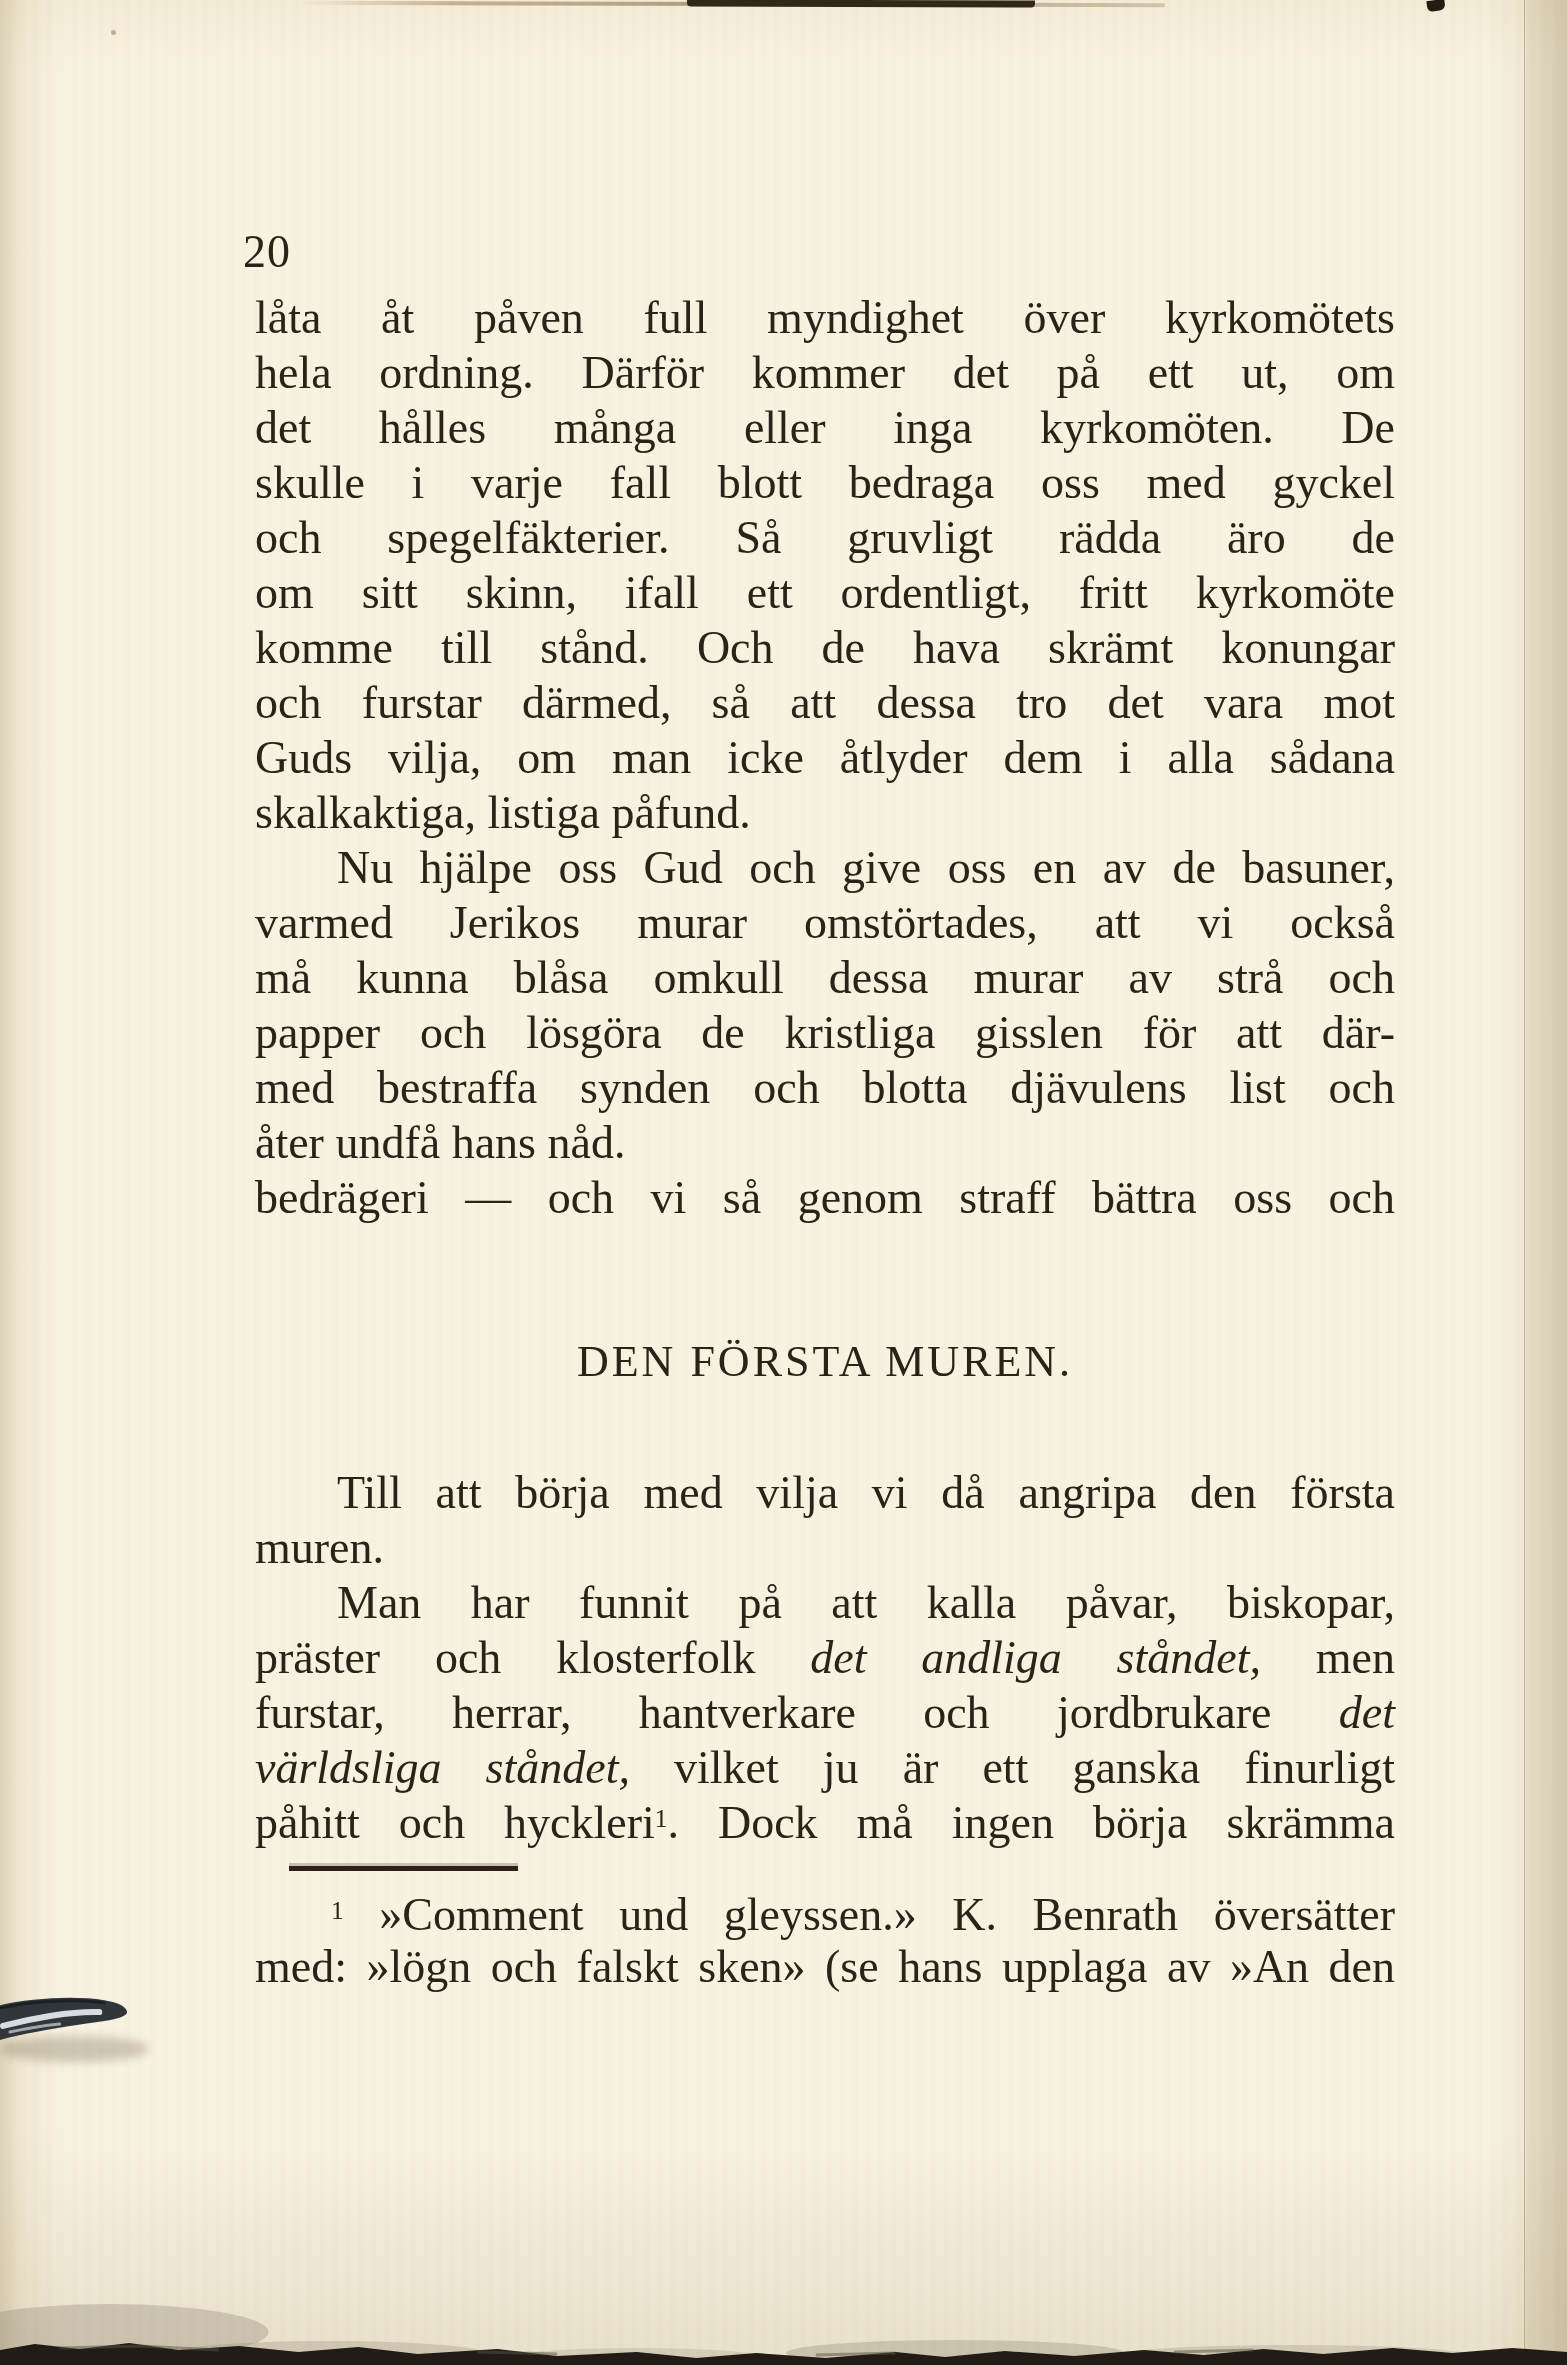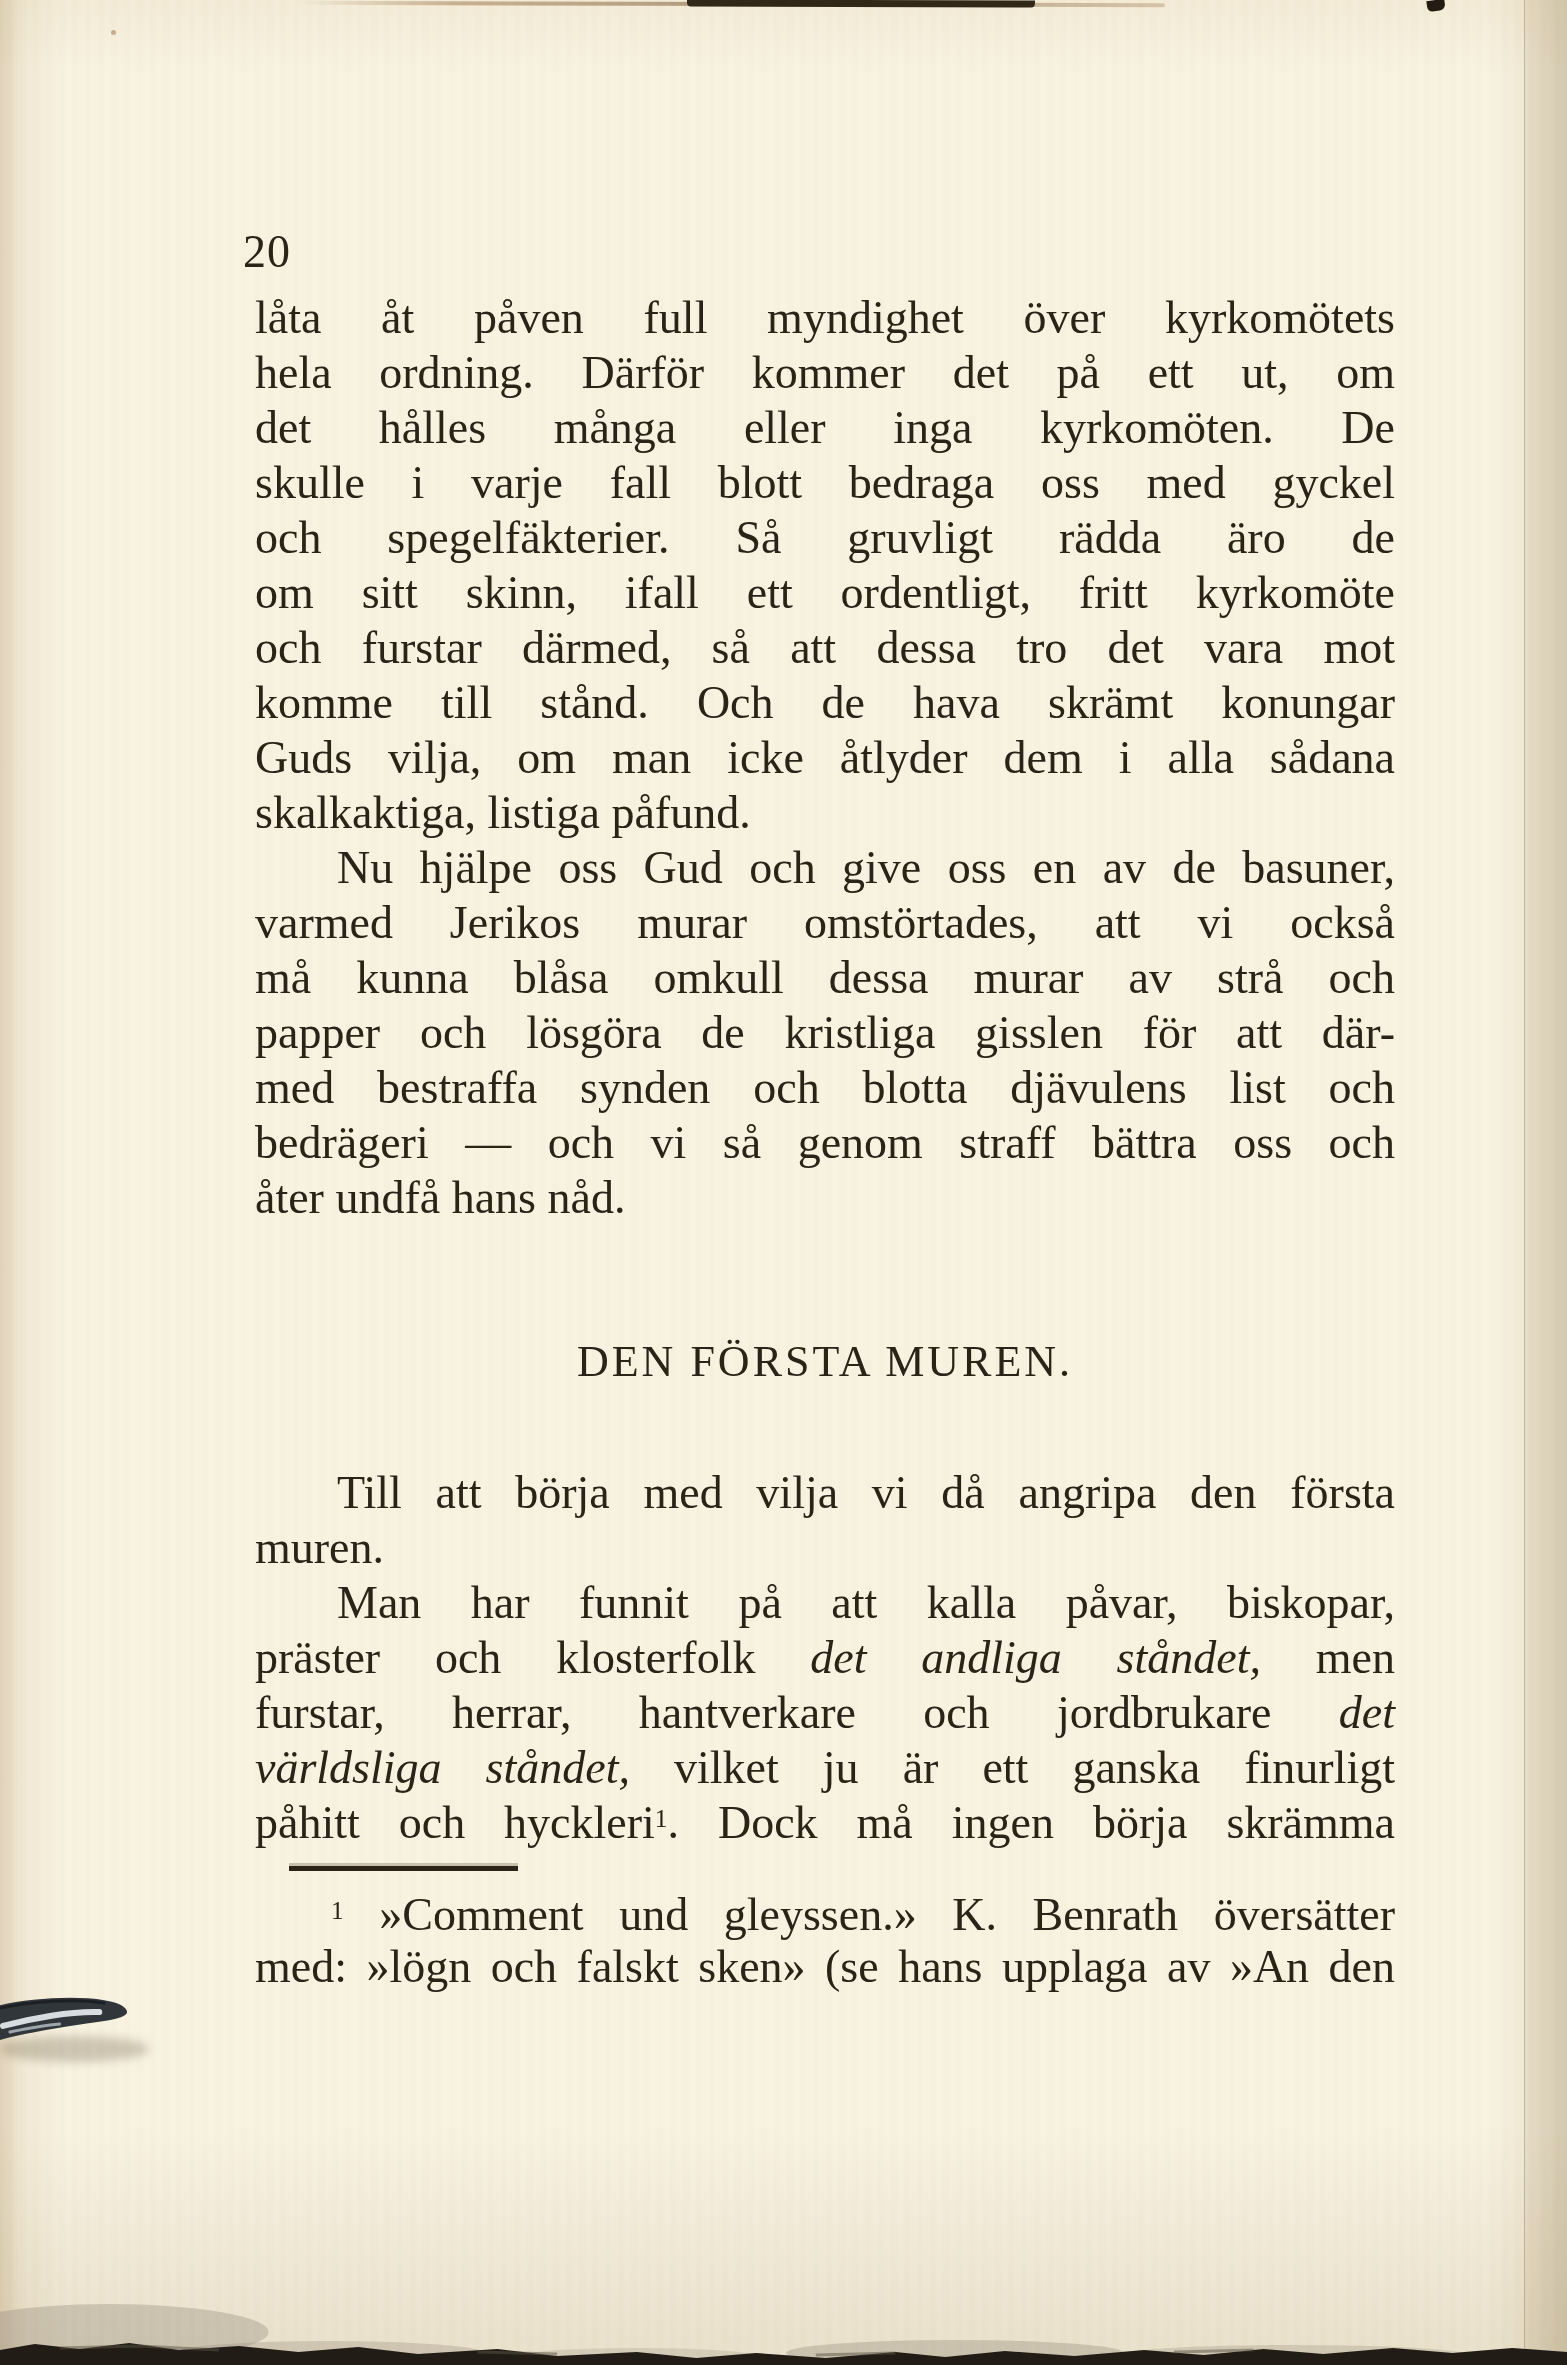--- a/index.html
+++ b/index.html
@@ -71,31 +71,31 @@
 
   <div class="text-col">
     <div class="page-number">20</div>
     <div class="para" id="para1">
         <div class="line just"><span>låta åt påven full myndighet över kyrkomötets</span></div>
         <div class="line just"><span>hela ordning. Därför kommer det på ett ut, om</span></div>
         <div class="line just"><span>det hålles många eller inga kyrkomöten. De</span></div>
         <div class="line just"><span>skulle i varje fall blott bedraga oss med gyckel</span></div>
         <div class="line just"><span>och spegelfäkterier. Så gruvligt rädda äro de</span></div>
         <div class="line just"><span>om sitt skinn, ifall ett ordentligt, fritt kyrkomöte</span></div>
+        <div class="line just"><span>komme till stånd. Och de hava skrämt konungar</span></div>
         <div class="line just"><span>och furstar därmed, så att dessa tro det vara mot</span></div>
-        <div class="line just"><span>komme till stånd. Och de hava skrämt konungar</span></div>
         <div class="line just"><span>Guds vilja, om man icke åtlyder dem i alla sådana</span></div>
         <div class="line"><span>skalkaktiga, listiga påfund.</span></div>
         <div class="line just ind"><span>Nu hjälpe oss Gud och give oss en av de basuner,</span></div>
         <div class="line just"><span>varmed Jerikos murar omstörtades, att vi också</span></div>
         <div class="line just"><span>må kunna blåsa omkull dessa murar av strå och</span></div>
         <div class="line just"><span>papper och lösgöra de kristliga gisslen för att där-</span></div>
         <div class="line just"><span>med bestraffa synden och blotta djävulens list och</span></div>
+        <div class="line"><span>åter undfå hans nåd.</span></div>
         <div class="line just"><span>bedrägeri — och vi så genom straff bättra oss och</span></div>
-        <div class="line"><span>åter undfå hans nåd.</span></div>
       </div>
     <h2 class="heading">DEN FÖRSTA MUREN.</h2>
     <div class="para" id="para2">
         <div class="line just ind"><span>Till att börja med vilja vi då angripa den första</span></div>
         <div class="line"><span>muren.</span></div>
         <div class="line just ind"><span>Man har funnit på att kalla påvar, biskopar,</span></div>
         <div class="line just"><span>präster och klosterfolk </span><i>det andliga ståndet,</i><span> men</span></div>
         <div class="line just"><span>furstar, herrar, hantverkare och jordbrukare </span><i>det</i></div>
         <div class="line just"><i>världsliga ståndet,</i><span> vilket ju är ett ganska finurligt</span></div>
         <div class="line just"><span>påhitt och hyckleri</span><sup>1</sup><span>. Dock må ingen börja skrämma</span></div>

